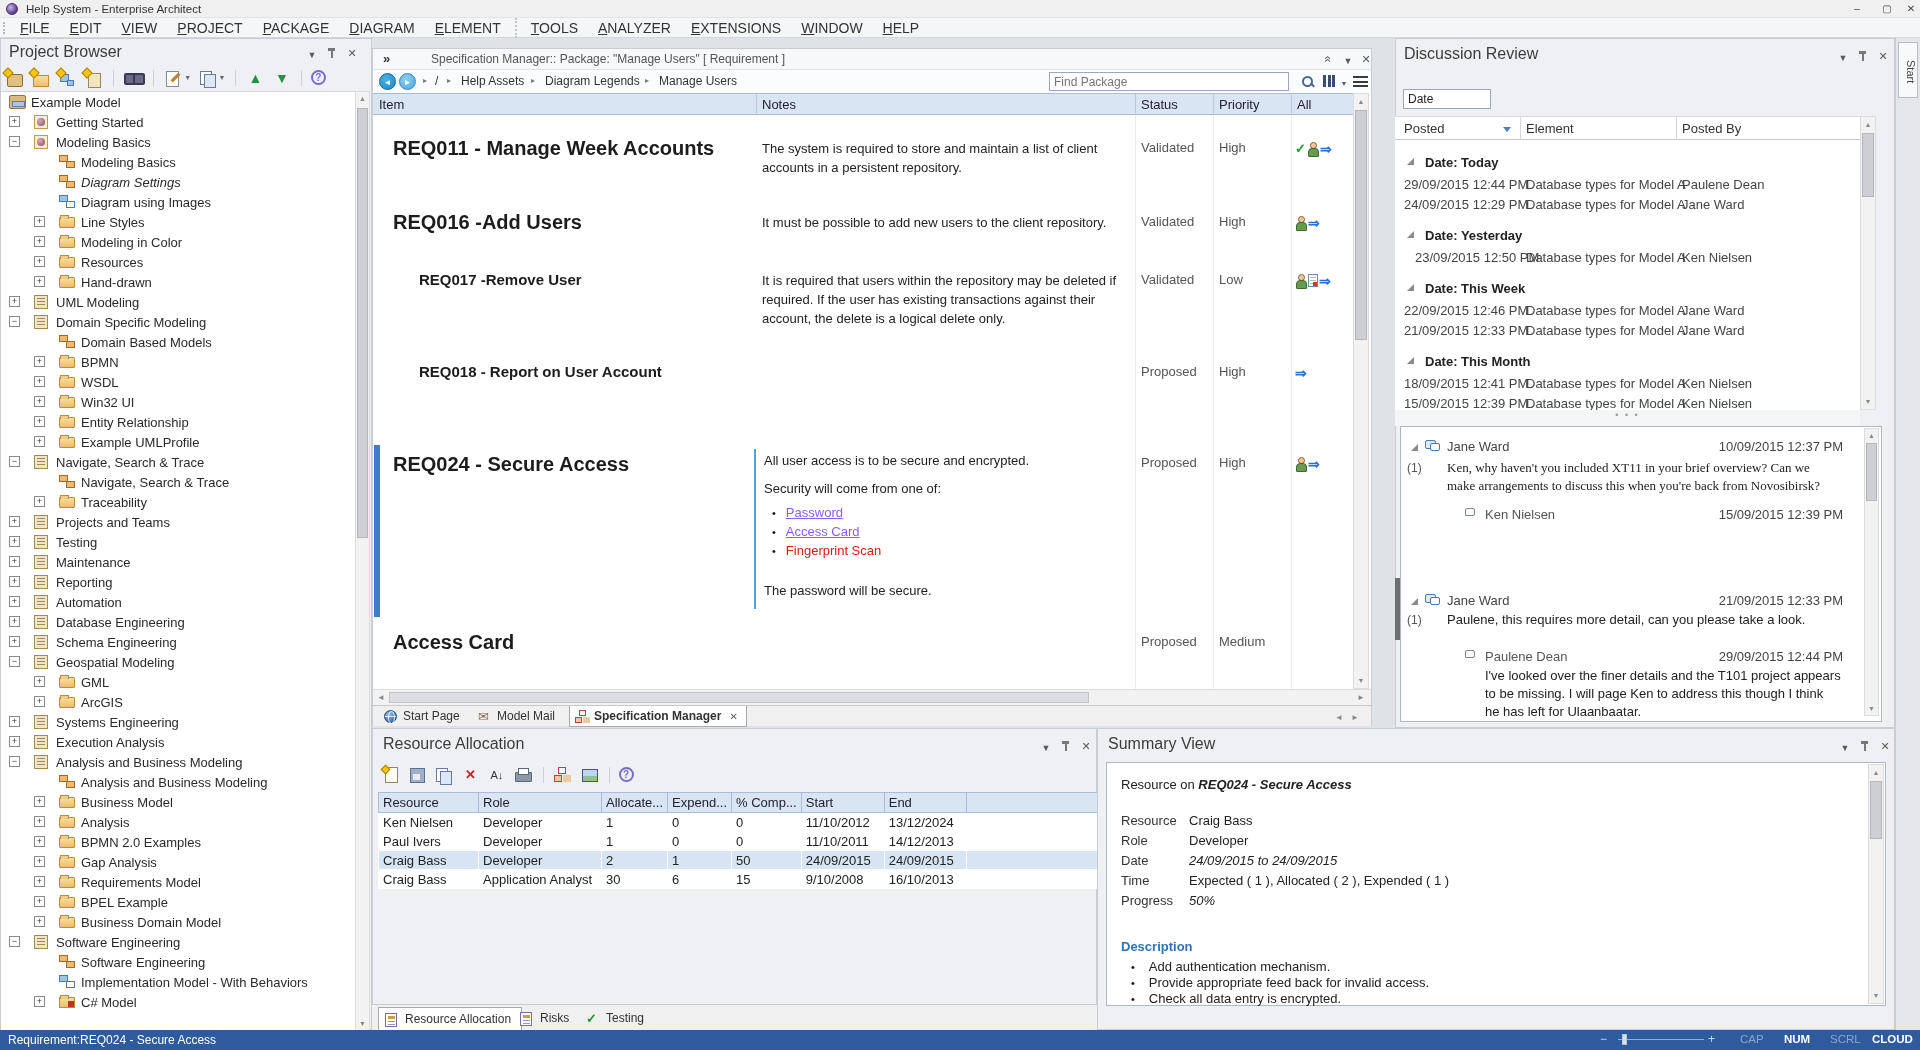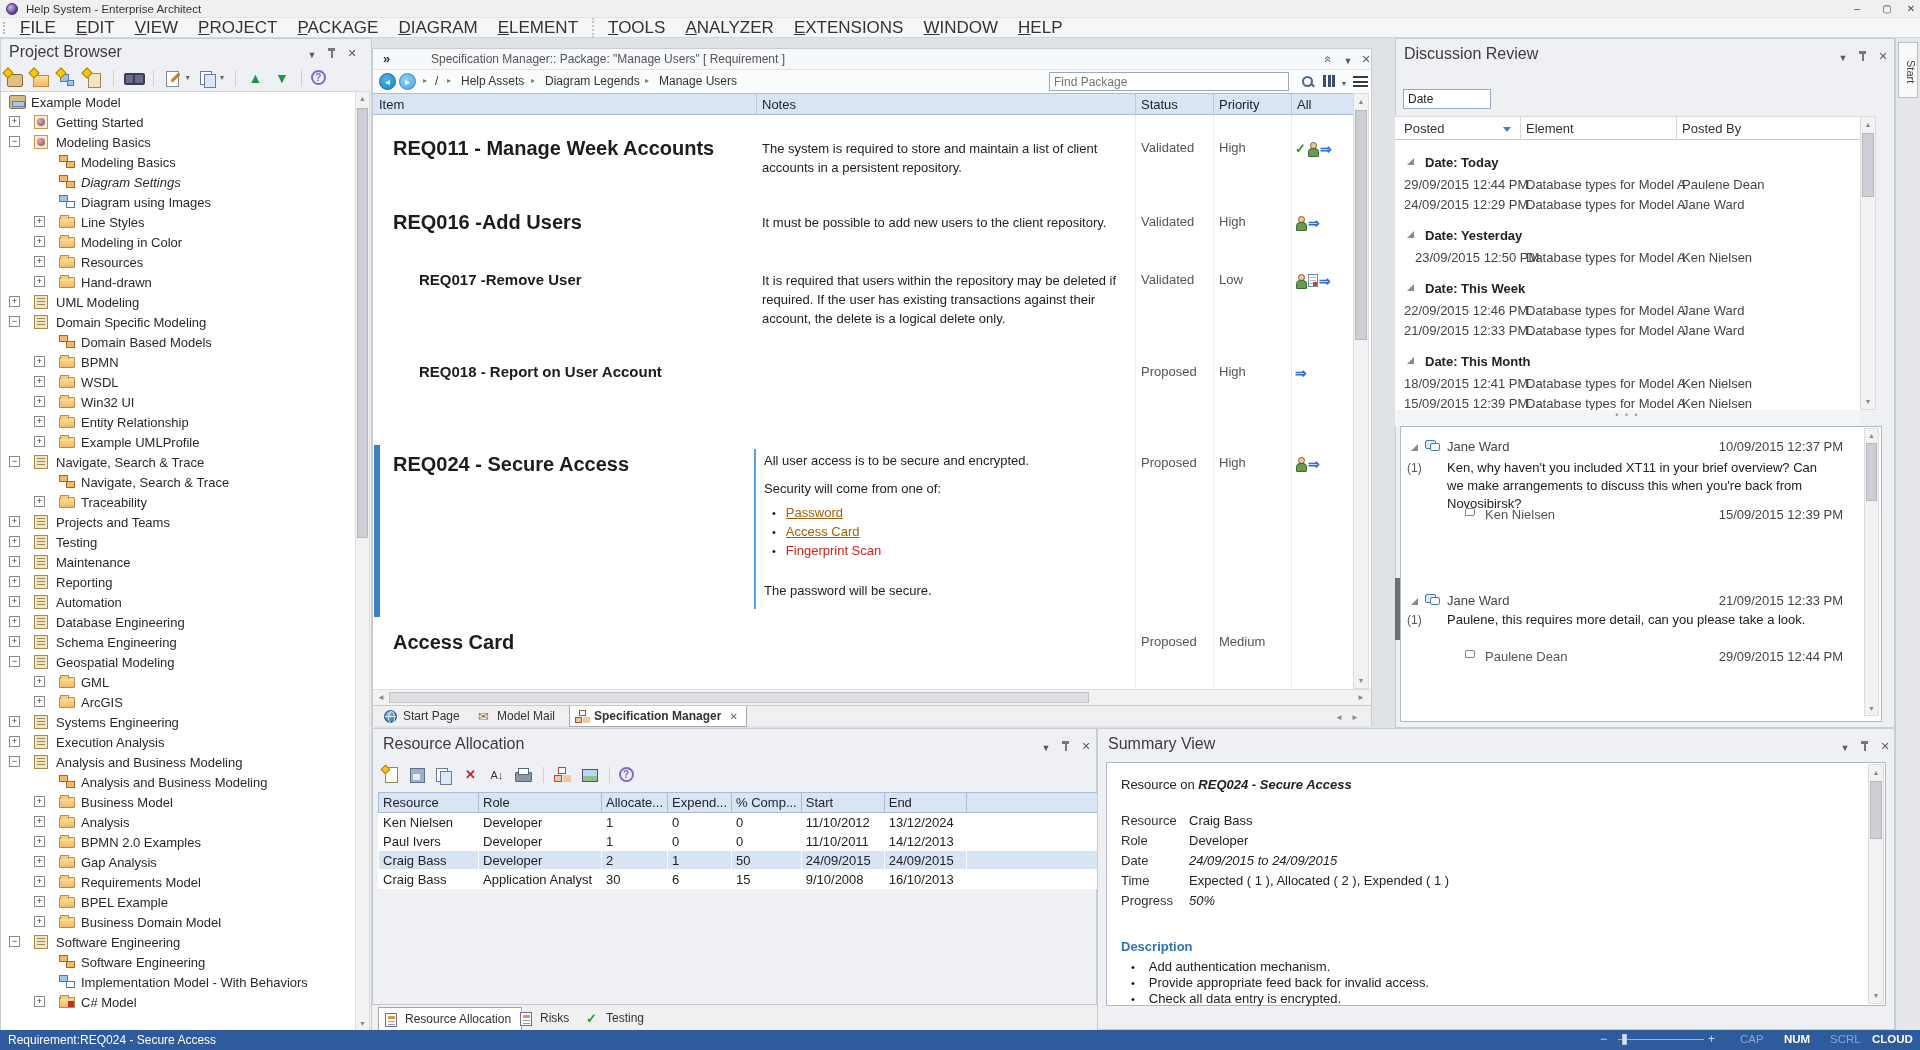--- a/index.html
+++ b/index.html
@@ -9,21 +9,21 @@
   
   .titlebar { position:absolute; left:0; top:0; width:1920px; height:18px; background:#f0f0f0; border-bottom:1px solid #e3e3e3; }
   .ea-logo { position:absolute; left:6px; top:3px; width:12px; height:12px; border-radius:50%; background:radial-gradient(circle at 35% 35%, #c9b8e8, #5a3a8a 70%); border:1px solid #4a3070; }
   .title-text { position:absolute; left:26px; top:3px; font-size:11.5px; color:#333; }
   .win-ctl { position:absolute; top:0; height:18px; width:26px; text-align:center; font-size:10px; color:#444; line-height:18px; }
 
   
   .menubar { position:absolute; left:0; top:18px; width:1920px; height:20px; background:#f5f6f7; border-bottom:1px solid #d6d6d6; }
   .menu-grip { position:absolute; left:3px; top:4px; height:12px; border-left:2px dotted #b8b8b8; }
   .menu-items { position:absolute; left:10px; top:0; height:20px; }
-  .menu-item { display:inline-block; height:20px; line-height:20px; padding:0 10px; font-size:17px; color:#333; }
+  .menu-item { display:inline-block; height:20px; line-height:20px; padding:0 10px; font-size:14px; color:#333; }
   .menu-item::first-letter { text-decoration:underline; }
   .menu-sep { border-left:2px dotted #c4c4c4; margin-left:4px; padding-left:14px; }
 
   
   .panel { position:absolute; background:#eef0f3; border:1px solid #c8cdd4; }
   .panel-title { position:absolute; font-size:16px; color:#3c3c3c; }
   .ph-icon { position:absolute; width:14px; height:14px; color:#5a5a5a; font-size:9px; text-align:center; line-height:14px; }
   .pin-icon::before { content:""; position:absolute; left:3px; top:2px; width:7px; height:3px; background:#777; }
   .pin-icon::after { content:""; position:absolute; left:6px; top:5px; width:1.5px; height:7px; background:#777; }
   .x-icon { font-size:11px; }
@@ -105,21 +105,21 @@
   .sm-notes { position:absolute; left:389px; width:368px; font-size:13px; color:#222; line-height:19px; }
   .sm-status { position:absolute; left:768px; width:70px; font-size:13px; color:#555; }
   .sm-priority { position:absolute; left:846px; width:70px; font-size:13px; color:#555; }
   .sm-ind { position:absolute; left:922px; width:58px; }
   .sm-ind > span { margin-right:1px; vertical-align:middle; }
   .sel-bar { position:absolute; left:1px; top:0; width:6px; height:100%; background:#3d7ec8; }
   .blue-line { position:absolute; left:381px; top:4px; bottom:8px; width:2px; background:#56a0dc; }
   .nline { position:absolute; left:391px; width:360px; font-size:13px; color:#222; }
   .nbullet { position:absolute; left:399px; font-size:13px; }
   .bdot { color:#111; margin-right:10px; font-size:11px; }
-  .blink { color:#a16207; text-decoration:underline; }
+  .blink { color:#8b5cf6; text-decoration:underline; }
   .balert { color:#d02318; }
 
   .icon-check { display:inline-block; color:#1e9e28; font-weight:bold; font-size:13px; }
   .icon-arrow { display:inline-block; color:#2a6fd0; font-weight:bold; font-size:14px; }
   .icon-person { display:inline-block; position:relative; width:12px; height:14px; }
   .icon-person::before { content:""; position:absolute; left:3px; top:0; width:5px; height:5px; border-radius:50%; background:#f0c8a0; border:1px solid #8a5a2a; }
   .icon-person::after { content:""; position:absolute; left:1px; top:6px; width:9px; height:7px; border-radius:4px 4px 1px 1px; background:#6a9a50; border:1px solid #3a6a30; }
   .icon-doc { display:inline-block; position:relative; width:10px; height:13px; background:#fff; border:1px solid #7088a8; }
   .icon-doc::before { content:""; position:absolute; left:1px; top:2px; width:6px; height:7px; background:repeating-linear-gradient(#a8bcd4 0 1px, transparent 1px 3px); }
   .icon-doc::after { content:""; position:absolute; right:0; bottom:0; width:4px; height:4px; background:#c04030; }
@@ -672,39 +672,40 @@
 </div>
 <div class="disc-split">• • •</div>
 <div class="disc-msgs" id="disc-msgs">
     <div class="thread-hdr" style="top: 12px;">
       <span class="gtri" style="left: 2px; top: 5px;"></span>
       <span class="icon-bubbles"></span>
       <span class="t-author">Jane Ward</span>
       <span class="t-time">10/09/2015 12:37 PM</span>
     </div>
     <div class="msg-count" style="top: 34px;">(1)</div>
-    <div class="msg-text" style="top: 32px;">Ken, why haven't you included XT11 in your brief overview? Can we make arrangements to discuss this when you're back from Novosibirsk?</div>
+    <div class="msg-text" style="top: 32px; font-family: Liberation Serif, serif;">Ken, why haven't you included XT11 in your brief overview? Can we make arrangements to discuss this when you're back from Novosibirsk?</div>
     <div class="reply-hdr" style="top: 80px;">
       <span class="icon-bubble"></span>
       <span class="r-author">Ken Nielsen</span>
       <span class="t-time">15/09/2015 12:39 PM</span>
     </div>
     <div class="thread-hdr" style="top: 166px;">
       <span class="gtri" style="left: 2px; top: 5px;"></span>
       <span class="icon-bubbles"></span>
       <span class="t-author">Jane Ward</span>
       <span class="t-time">21/09/2015 12:33 PM</span>
     </div>
     <div class="msg-count" style="top: 186px;">(1)</div>
     <div class="msg-text" style="top: 184px;">Paulene, this requires more detail, can you please take a look.</div>
     <div class="reply-hdr" style="top: 222px;">
       <span class="icon-bubble"></span>
       <span class="r-author">Paulene Dean</span>
       <span class="t-time">29/09/2015 12:44 PM</span>
     </div>
+    <div class="reply-text" style="top: 240px;">I've looked over the finer details and the T101 project appears to be missing. I will page Ken to address this though I think he has left for Ulaanbaatar.</div>
   </div>
 <div class="sb" style="left:1864px;top:428px;width:15px;height:288px">
   <span class="sb-arrow" style="top:3px">▲</span>
   <div class="sb-thumb" style="top:14px;width:11px;height:58px"></div>
   <span class="sb-arrow" style="bottom:3px">▼</span>
 </div>
 <div class="grip-dark"></div>
 
 <div class="right-strip">
   <div class="start-tab">Start</div>

